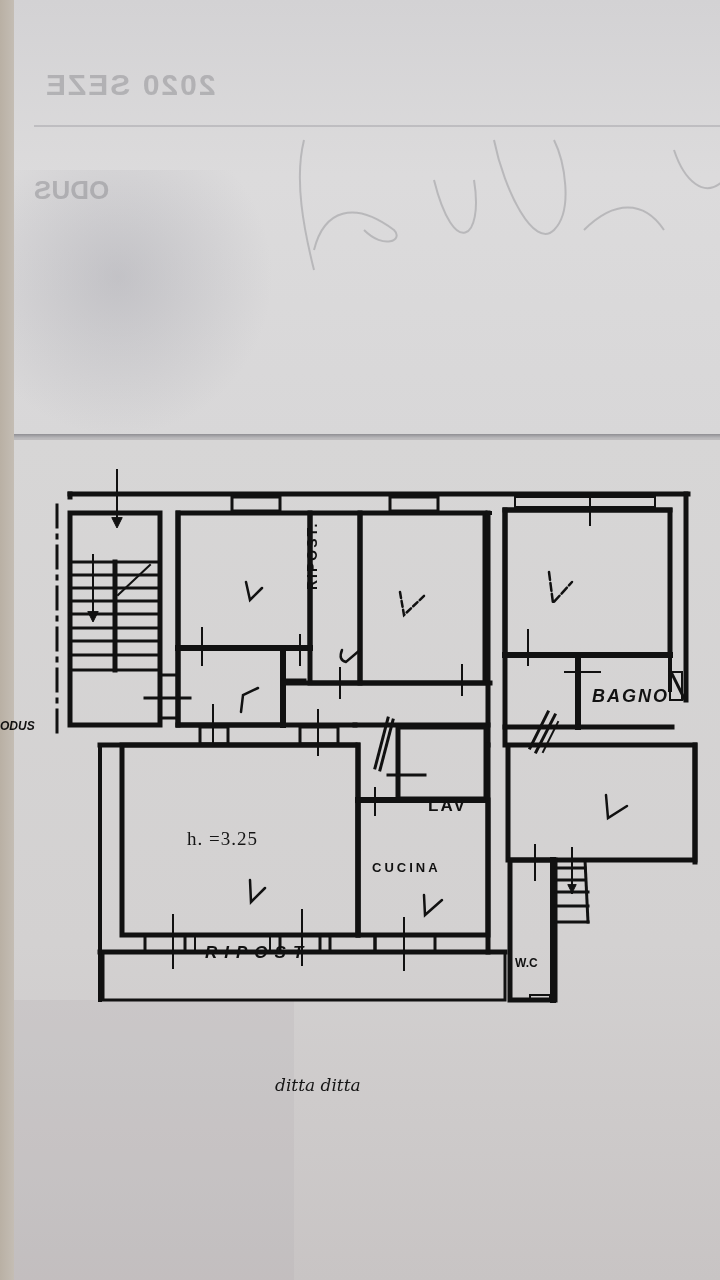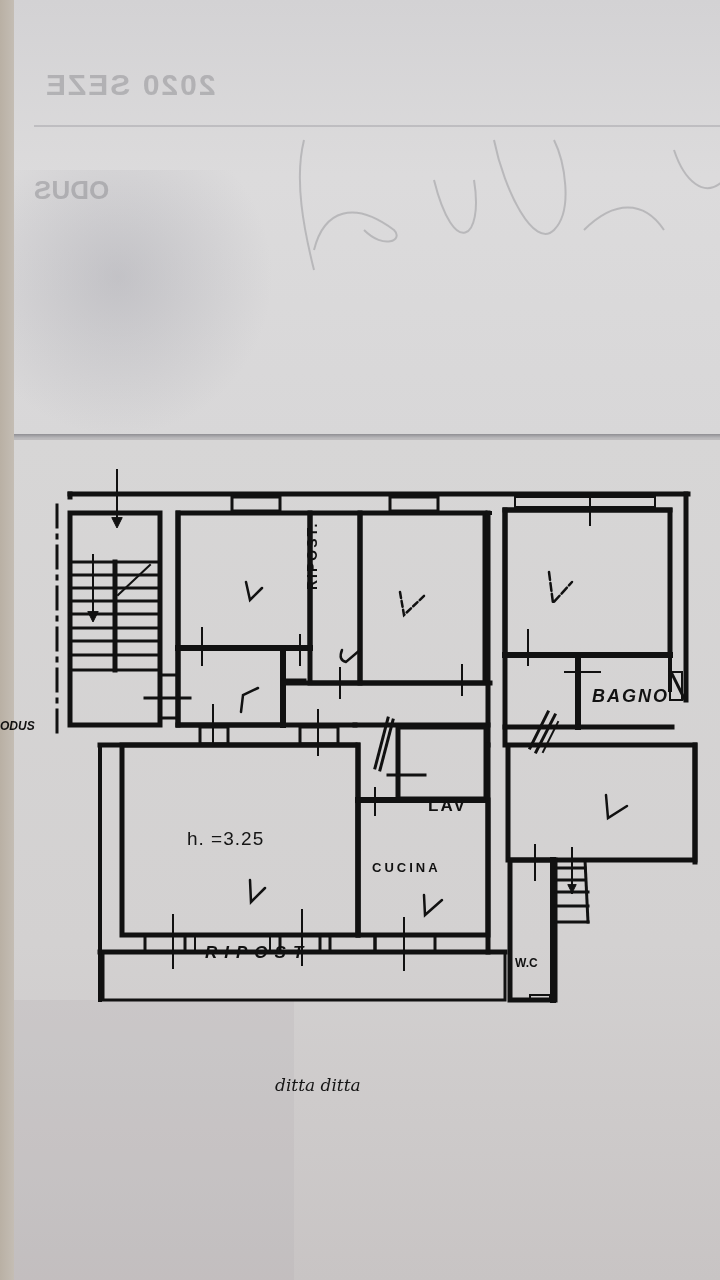--- a/index.html
+++ b/index.html
@@ -216,20 +216,20 @@
       <path d="M342 650 Q338 660 346 662 L360 650"></path>
       <path d="M250 880 L251 902 L265 888"></path>
       <path d="M424 895 L425 915 L442 900"></path>
       <path d="M606 795 L608 818 L627 806"></path>
     </g>
   </svg>
 
   <div class="lbl" style="left:304px;top:590px;font-size:14px;transform:rotate(-90deg);transform-origin:left top;">RIPOST.</div>
   <div class="lbl" style="left:592px;top:686px;font-size:18px;font-style:italic;">BAGNO</div>
   <div class="lbl" style="left:428px;top:796px;font-size:17px;">LAV</div>
-  <div class="hand" style="left:187px;top:828px;font-size:19px;font-style:normal;letter-spacing:1px;font-family:Liberation Sans, sans-serif;">h. =3.25</div>
+  <div class="hand" style="left:187px;top:828px;font-size:19px;font-style:normal;letter-spacing:1px;font-family:Liberation Serif, serif;">h. =3.25</div>
   <div class="lbl" style="left:372px;top:860px;font-size:13px;letter-spacing:3px;">CUCINA</div>
   <div class="lbl" style="left:515px;top:956px;font-size:12px;letter-spacing:0;">W.C</div>
   <div class="lbl" style="left:205px;top:942px;font-size:17px;letter-spacing:7px;font-style:italic;top:943px;">RIPOST</div>
   <div class="lbl" style="left:0px;top:719px;font-size:12px;letter-spacing:0;font-style:italic;">ODUS</div>
 
   <div class="hand" style="left:275px;top:1075px;font-size:17px;">ditta ditta</div>
 </div>
 
 </body></html>

